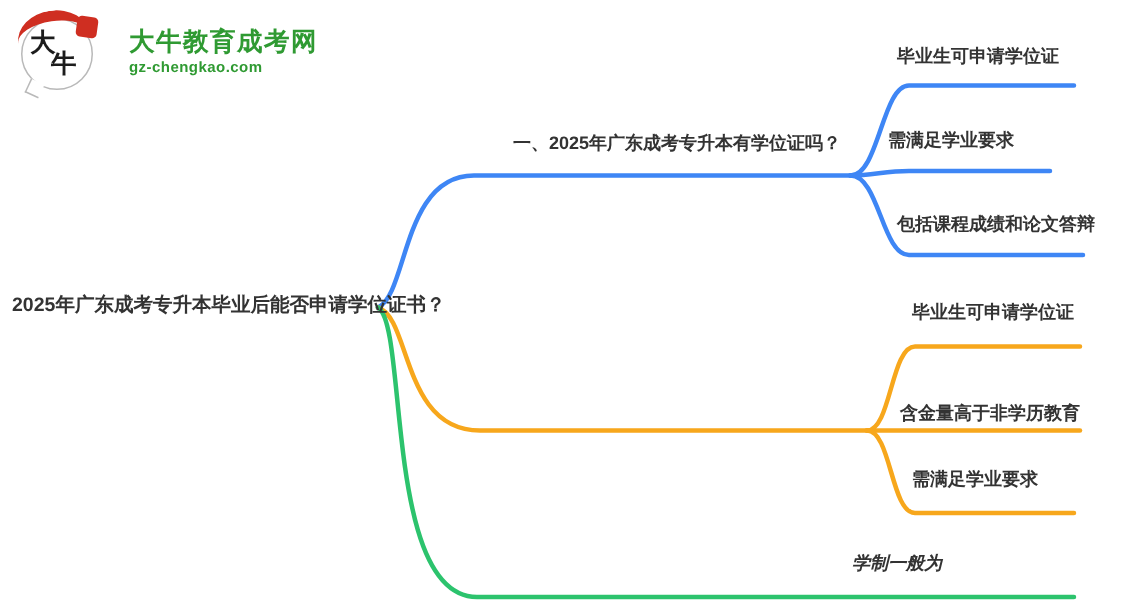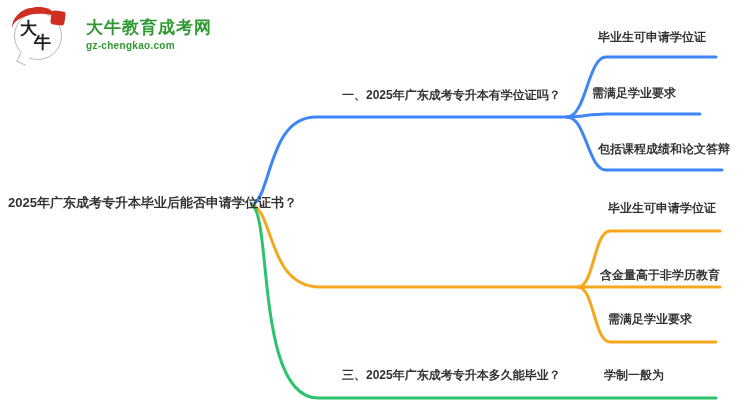--- a/index.html
+++ b/index.html
@@ -65,16 +65,15 @@
 
   <div class="node" style="left:342px;top:88px;">一、2025年广东成考专升本有学位证吗？</div>
   <div class="node leaf" style="left:598px;top:30px;width:120px;">毕业生可申请学位证</div>
   <div class="node leaf" style="left:592px;top:86px;width:116px;">需满足学业要求</div>
   <div class="node leaf" style="left:598px;top:142px;width:128px;">包括课程成绩和论文答辩</div>
 
   <div class="node leaf" style="left:608px;top:201px;width:118px;">毕业生可申请学位证</div>
   <div class="node leaf" style="left:600px;top:256px;width:124px;margin-top:12px;">含金量高于非学历教育</div>
   <div class="node leaf" style="left:608px;top:312px;width:110px;">需满足学业要求</div>
 
-  <div class="node" style="left:342px;top:368px;">三、2025年广东成考专升本多久能毕业？</div>
-  <div class="node leaf" style="left:604px;top:368px;width:115px;">学制一般为</div>
+  <div class="node leaf" style="left:568px;top:368px;width:115px;font-style:italic;">学制一般为</div>
 
 </div>
 
 </body></html>

